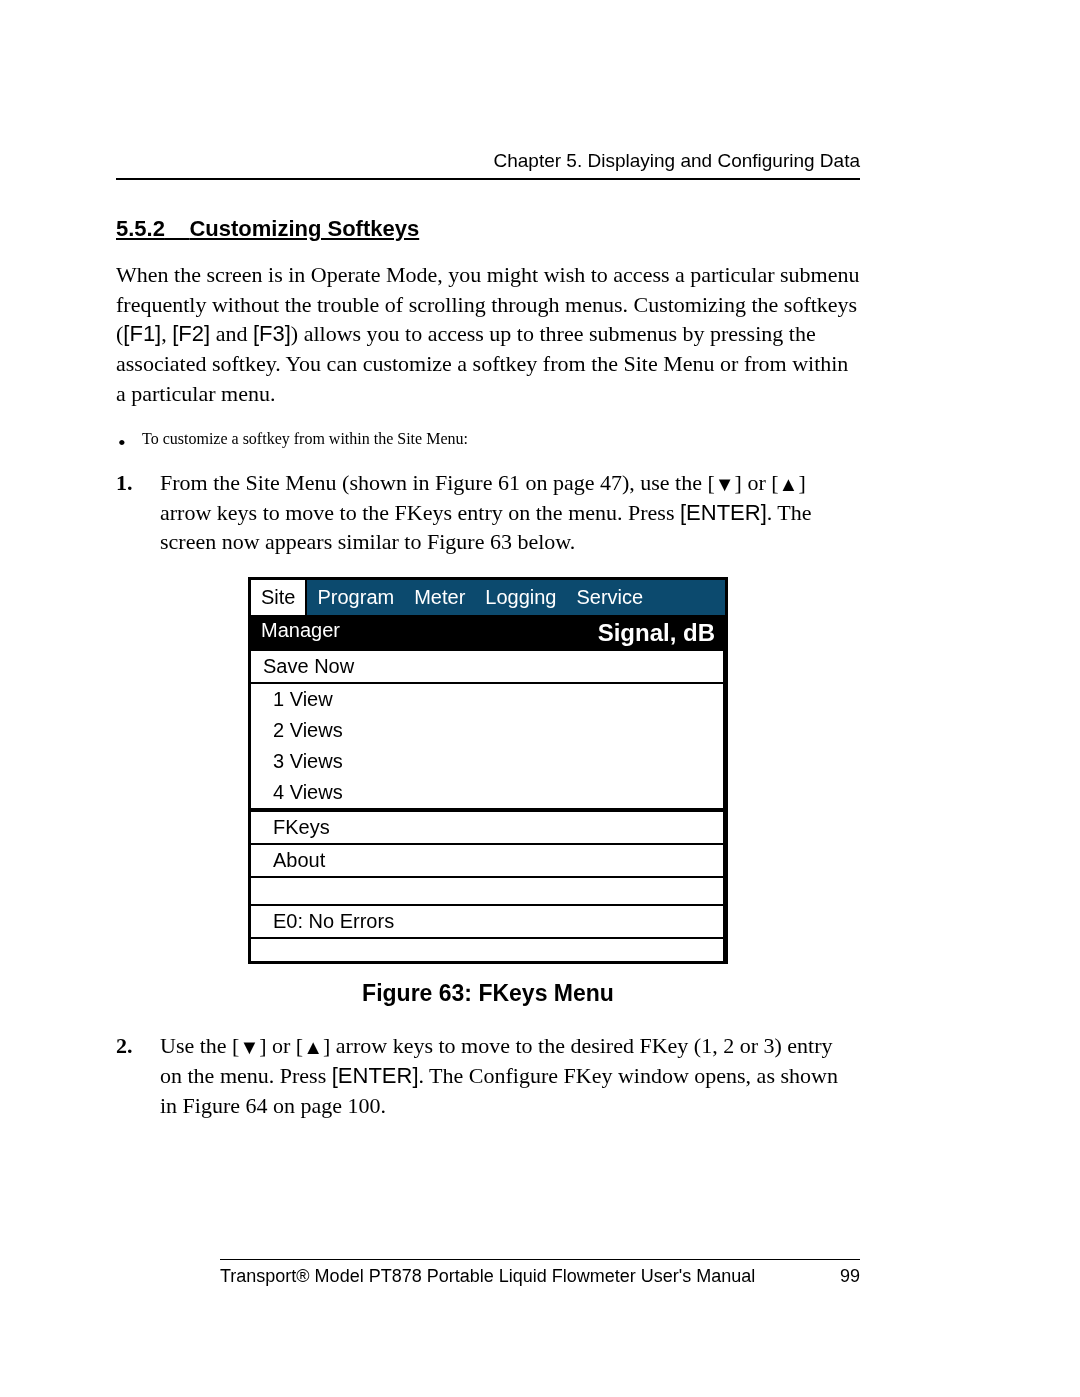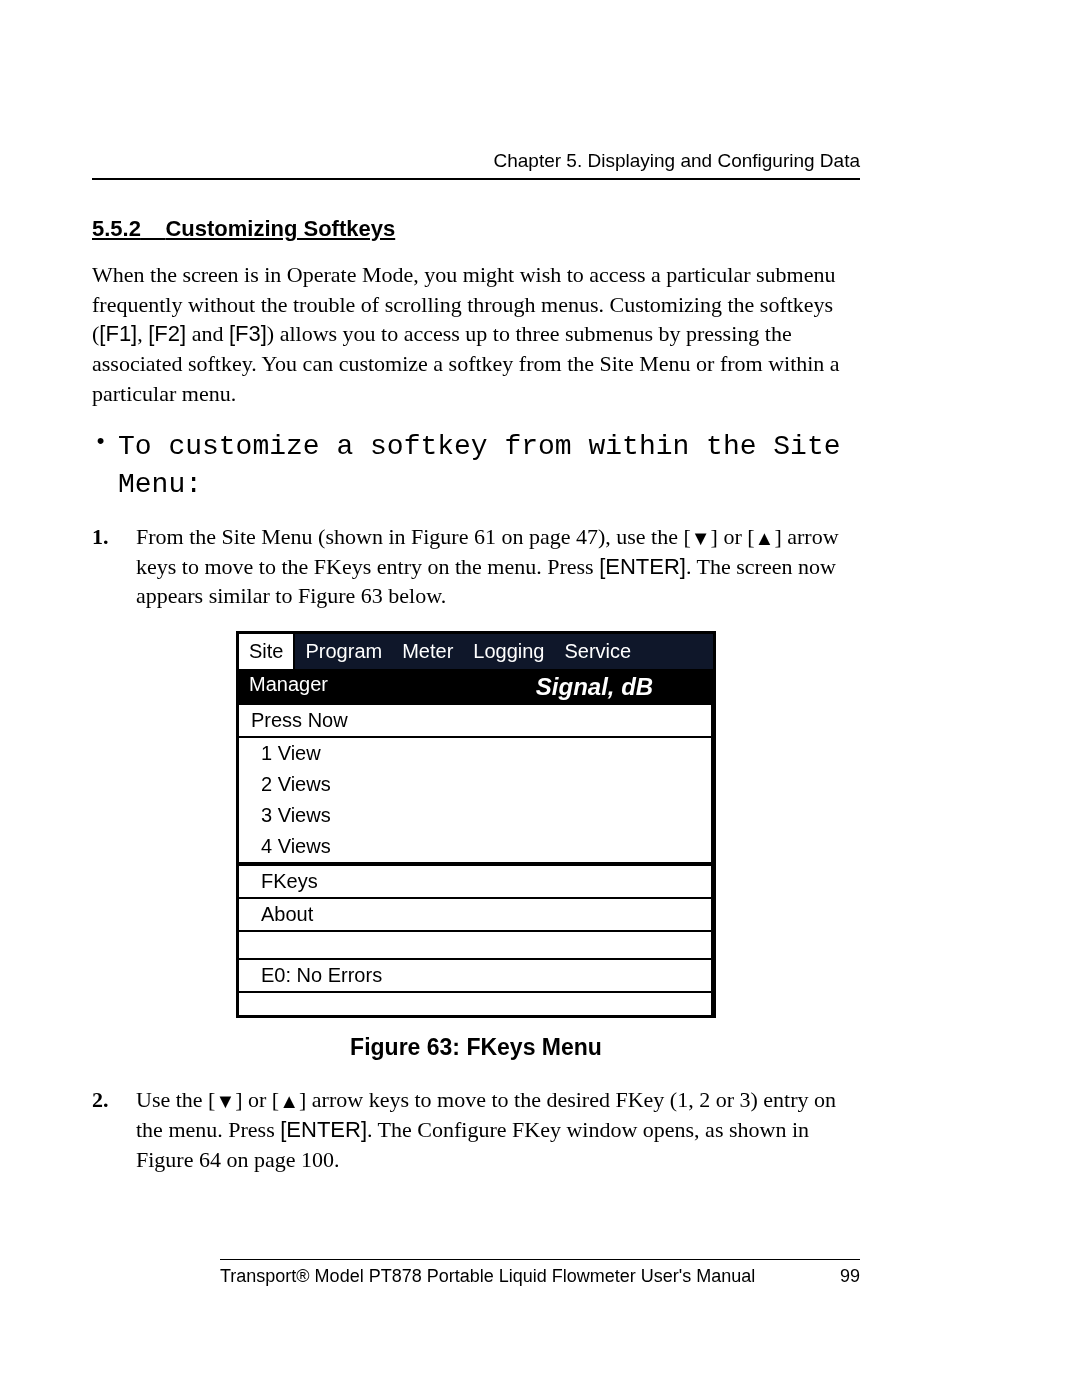--- a/index.html
+++ b/index.html
@@ -1,39 +1,39 @@
 <!DOCTYPE html>
 <html><head>
 <meta charset="utf-8">
 <style>
   * { box-sizing: border-box; margin: 0; padding: 0; }
   html, body { width: 1080px; height: 1397px; background: #fff; font-family: "Times New Roman", Times, serif; color: #000; }
-  .page { position: relative; width: 1080px; height: 1397px; padding: 150px 220px 120px 92px; }
+  .page { position: relative; width: 1080px; height: 1397px; padding: 150px 220px 120px 116px; }
   .chapter-line { text-align: right; font-family: Arial, Helvetica, sans-serif; font-size: 19px; margin-bottom: 6px; }
   .hr-top { border: none; border-top: 2.5px solid #000; margin-bottom: 36px; }
   .section-heading { font-family: Arial, Helvetica, sans-serif; font-weight: bold; font-size: 22px; margin-bottom: 18px; text-decoration: underline; }
   .para { font-size: 22px; line-height: 1.35; margin-bottom: 20px; }
   .sans { font-family: Arial, Helvetica, sans-serif; text-align: center; }
   ul.bullets { list-style: none; margin: 0 0 18px 0; }
-  ul.bullets li { font-size: 28px; line-height: 1.35; padding-left: 26px; position: relative; font-family: Liberation Mono, monospace; }
+  ul.bullets li { font-size: 16px; line-height: 1.35; padding-left: 26px; position: relative; }
   ul.bullets li::before { content: "•"; position: absolute; left: 2px; top: 0; font-size: 22px; }
   ol.steps { list-style: none; margin: 0 0 20px 0; }
   ol.steps li { font-size: 22px; line-height: 1.35; padding-left: 44px; position: relative; margin-bottom: 16px; }
   ol.steps li .num { position: absolute; left: 0; top: 0; font-weight: bold; }
   .tri { display: inline-block; font-size: 20px; line-height: 1; vertical-align: -1px; }
 
   
   .figure-wrap { display: flex; flex-direction: column; align-items: center; margin: 4px 0 24px 0; }
   .device { border: 3px solid #000; width: 480px; font-family: Arial, Helvetica, sans-serif; font-size: 20px; line-height: 1.35; }
-  .tabs { display: flex; background: #0f172a; color: #fff; }
+  .tabs { display: flex; background: #0c4a6e; color: #fff; }
   .tabs .tab { padding: 4px 10px 4px 10px; }
   .tabs .tab.active { background: #fff; color: #000; border-right: 2px solid #000; }
   .headerrow { display: flex; background: #000; color: #fff; }
   .headerrow .left { flex: 1; padding: 2px 10px; }
-  .headerrow .right { flex: 1; padding: 2px 10px; text-align: center; font-weight: bold; font-style: italic; font-size: 24px; }
+  .headerrow .right { flex: 1; padding: 2px 10px; text-align: right; font-weight: bold; font-size: 24px; }
   .body { display: flex; }
   .col { flex: 1; }
   .col.left { border-right: 2px solid #000; }
   .menuitem { padding: 2px 12px; }
   .menuitem.indent { padding-left: 22px; }
   .sep { border-top: 2px solid #000; }
   .signalbox { padding: 6px 10px 10px 10px; text-align: center; border-bottom: 2px solid #000; }
   .bigval { font-family: Arial, Helvetica, sans-serif; font-weight: bold; font-size: 38px; margin-bottom: 6px; }
   .bar { display: flex; justify-content: center; gap: 0; }
   .bar .seg { width: 58px; height: 14px; border: 2px solid #000; }
@@ -85,21 +85,21 @@
         <div class="tab">Meter</div>
         <div class="tab">Logging</div>
         <div class="tab">Service</div>
       </div>
       <div class="headerrow">
         <div class="left">Manager</div>
         <div class="right">Signal, dB</div>
       </div>
       <div class="body">
         <div class="col left">
-          <div class="menuitem">Press Now</div>
+          <div class="menuitem">Save Now</div>
           <div class="sep"></div>
           <div class="menuitem indent">1 View</div>
           <div class="menuitem indent">2 Views</div>
           <div class="menuitem indent">3 Views</div>
           <div class="menuitem indent">4 Views</div>
           <div class="sep"></div>
           <div class="sep"></div>
           <div class="menuitem indent">FKeys</div>
           <div class="sep"></div>
           <div class="menuitem indent">About</div>

